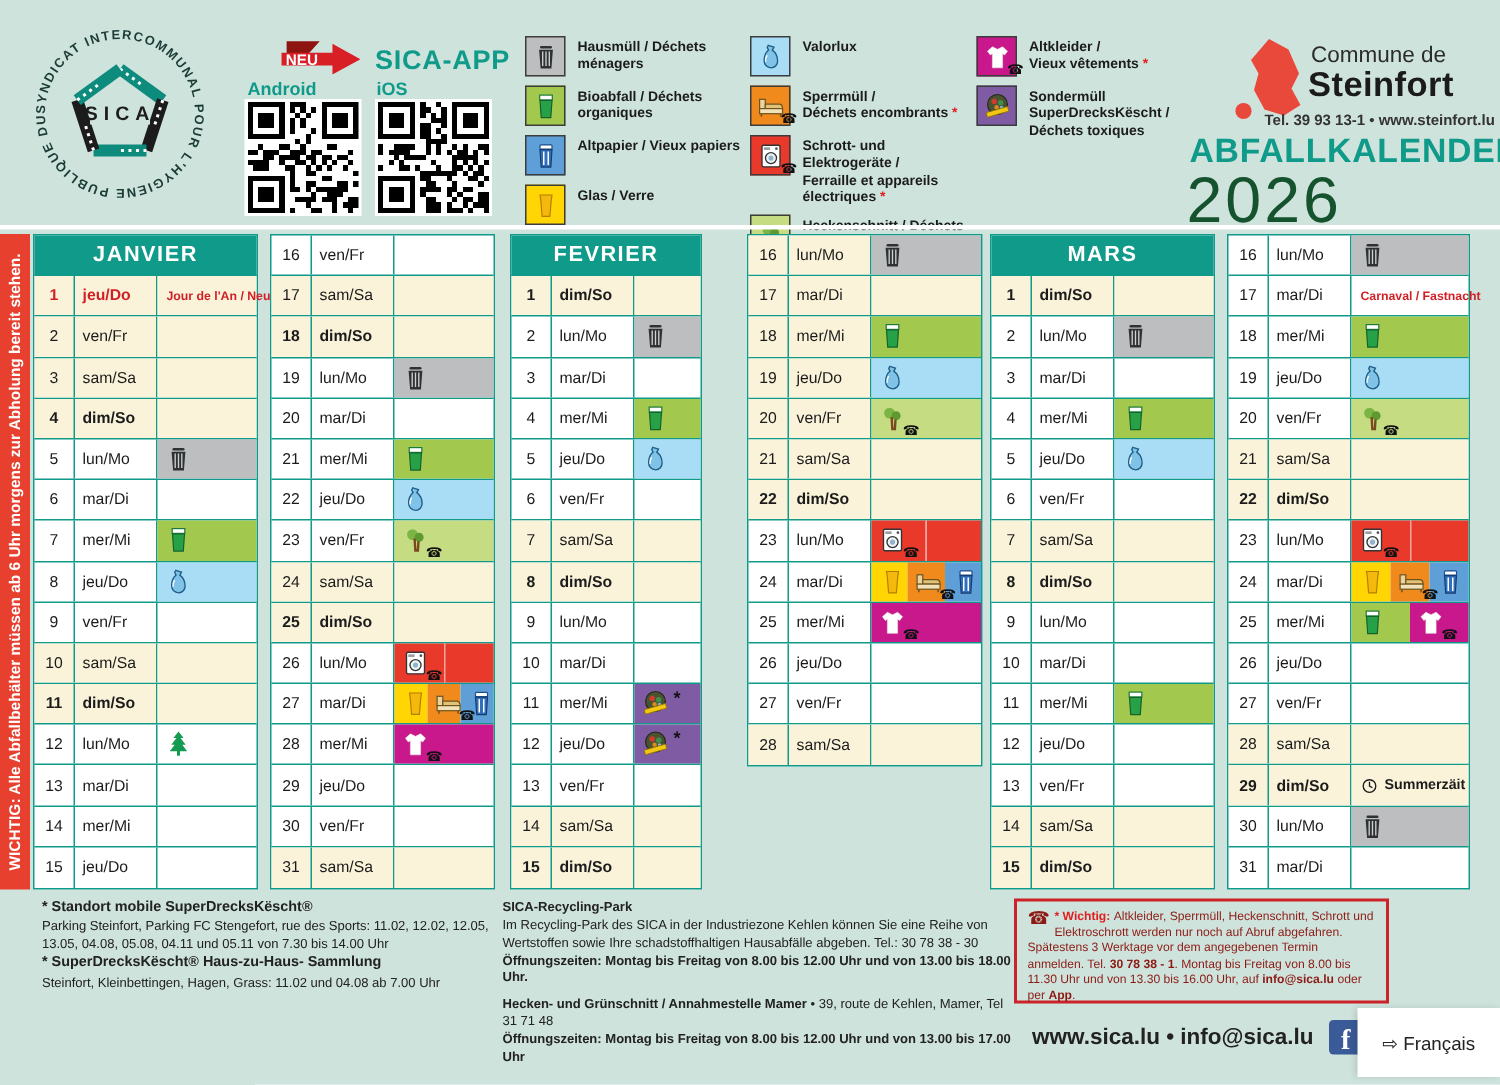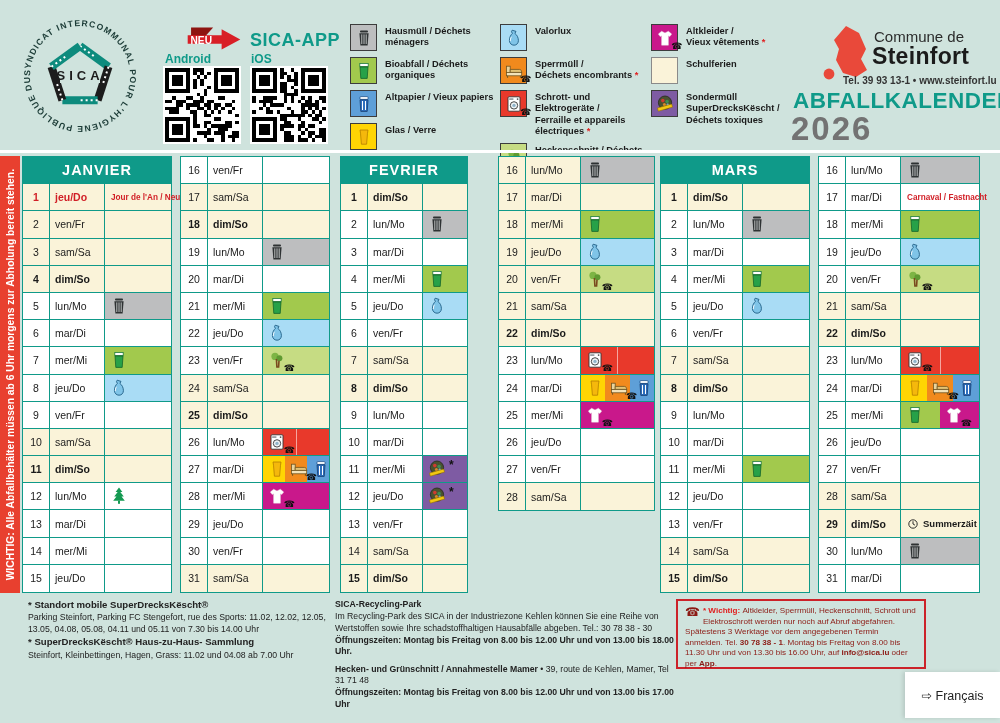--- a/index.html
+++ b/index.html
@@ -15,21 +15,21 @@
   .legend-item{display:flex;align-items:flex-start;margin-bottom:6px;}
   .sw{width:25px;height:25px;border:1px solid #3c3c3c;flex:0 0 auto;display:flex;
       align-items:center;justify-content:center;position:relative;}
   .sw svg{width:19px;height:19px;}
   .legend-label{font-size:9.3px;font-weight:bold;line-height:1.22;margin-left:8px;padding-top:2px;}
   .star{color:#e02020;}
   .commune-line1{font-size:15px;color:#2b2b2b;}
   .commune-line2{font-size:23px;font-weight:bold;color:#1b1b1b;letter-spacing:.3px;}
   .commune-contact{font-size:10px;font-weight:bold;color:#333;}
   .kal-title{font-size:22.5px;font-weight:bold;color:#0f9a89;letter-spacing:.5px;}
-  .kal-year{font-size:33px;font-weight:bold;color:#737373;letter-spacing:2px;}
+  .kal-year{font-size:43px;font-weight:normal;color:#14532d;letter-spacing:2px;}
 
   
   .redbar{position:absolute;left:0;top:156px;width:20px;height:437px;background:#e8402f;
           display:flex;align-items:center;justify-content:center;}
   .redbar span{writing-mode:vertical-rl;transform:rotate(180deg);color:#fff;font-size:10.3px;
                font-weight:bold;white-space:nowrap;}
   .mcol{position:absolute;top:156px;border:1.6px solid #0f9a89;background:#fff;box-sizing:border-box;}
   .mrow{display:flex;height:27.2px;box-sizing:border-box;border-bottom:1.4px solid #0f9a89;}
   .mrow:last-child{border-bottom:none;}
   .mhead{background:#0f9a89;color:#fff;font-weight:bold;font-size:14.5px;letter-spacing:1px;
@@ -483,24 +483,20 @@
           <span class="iw">
             <svg viewBox="0 0 20 20">
               <path d="M6.6 3.2L10 4.9l3.4-1.7 3.3 2.9-1.9 2.5-1.4-.8v9.4H6.6V7.8l-1.4.8-1.9-2.5z" fill="#fff" stroke="#e8e8e8" stroke-width="0.4"></path>
             </svg>
             <span class="ph">☎</span>
           </span>
         </span>
         <span class="legend-label">Altkleider /<br>Vieux vêtements<span class="star"> *</span></span>
       </div>
       <div class="legend-item">
-        <span class="sw" style="background: rgb(250, 243, 217); border-color: rgb(138, 138, 138);"></span>
-        <span class="legend-label">Schulferien</span>
-      </div>
-      <div class="legend-item">
         <span class="sw" style="background: rgb(126, 91, 163);">
           <span class="iw">
             <svg viewBox="0 0 20 20">
               <circle cx="10" cy="8.6" r="6.6" fill="#4a5230" stroke="#23281a" stroke-width="0.8"></circle>
               <circle cx="7.8" cy="6.6" r="1.8" fill="#cf3b2f"></circle>
               <circle cx="12.1" cy="7.5" r="1.8" fill="#3f8f4f"></circle>
               <circle cx="9.4" cy="10.5" r="1.5" fill="#d9882a"></circle>
               <circle cx="12.7" cy="10.7" r="1.2" fill="#7fb3d4"></circle>
               <rect x="2.6" y="12" width="14.8" height="3.2" fill="#f2c713" stroke="#8f6d00" stroke-width="0.5" transform="rotate(-16 10 13.6)"></rect>
             </svg>
@@ -1437,18 +1433,22 @@
       <div><span>Im Recycling-Park des SICA in der Industriezone Kehlen können Sie eine Reihe von Wertstoffen sowie Ihre schadstoffhaltigen Hausabfälle abgeben. Tel.: 30 78 38 - 30</span></div>
       <div><span class="b">Öffnungszeiten: Montag bis Freitag von 8.00 bis 12.00 Uhr und von 13.00 bis 18.00 Uhr.</span></div>
       <div style="margin-top: 6px;"><span class="b">Hecken- und Grünschnitt / Annahmestelle Mamer</span><span> • 39, route de Kehlen, Mamer, Tel 31 71 48</span></div>
       <div><span class="b">Öffnungszeiten: Montag bis Freitag von 8.00 bis 12.00 Uhr und von 13.00 bis 17.00 Uhr</span></div>
     </div>
 
   <div class="wbox" id="wichtig-box">
     <span class="phch">☎</span><span id="wichtig-text"><span class="lead">* Wichtig: </span><span>Altkleider, Sperrmüll, Heckenschnitt, Schrott und Elektroschrott werden nur noch auf Abruf abgefahren. Spätestens 3 Werktage vor dem angegebenen Termin anmelden. Tel. </span><span class="b">30 78 38 - 1</span><span>. Montag bis Freitag von 8.00 bis 11.30 Uhr und von 13.30 bis 16.00 Uhr, auf </span><span class="b">info@sica.lu</span><span> oder per </span><span class="b">App</span><span>.</span></span>
   </div>
 
+  <div class="abs" style="left:688px;top:680px;display:flex;align-items:center;gap:10px;">
+    <span class="site">www.sica.lu • info@sica.lu</span>
+    <span class="fb">f</span>
+  </div>
 
   <div class="frbtn">
     <span>⇨ Français</span>
   </div>
 
 </div>
 
 </body></html>

